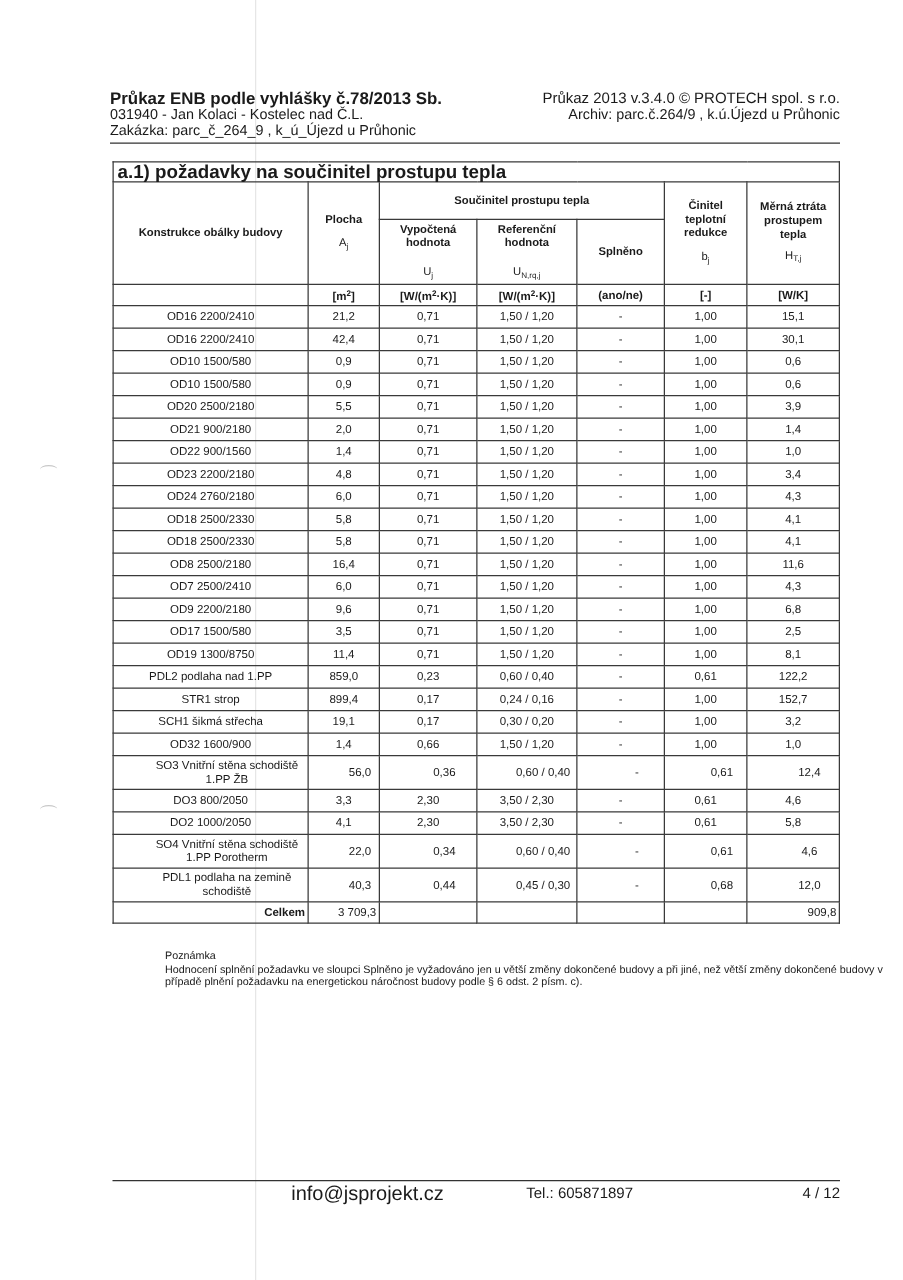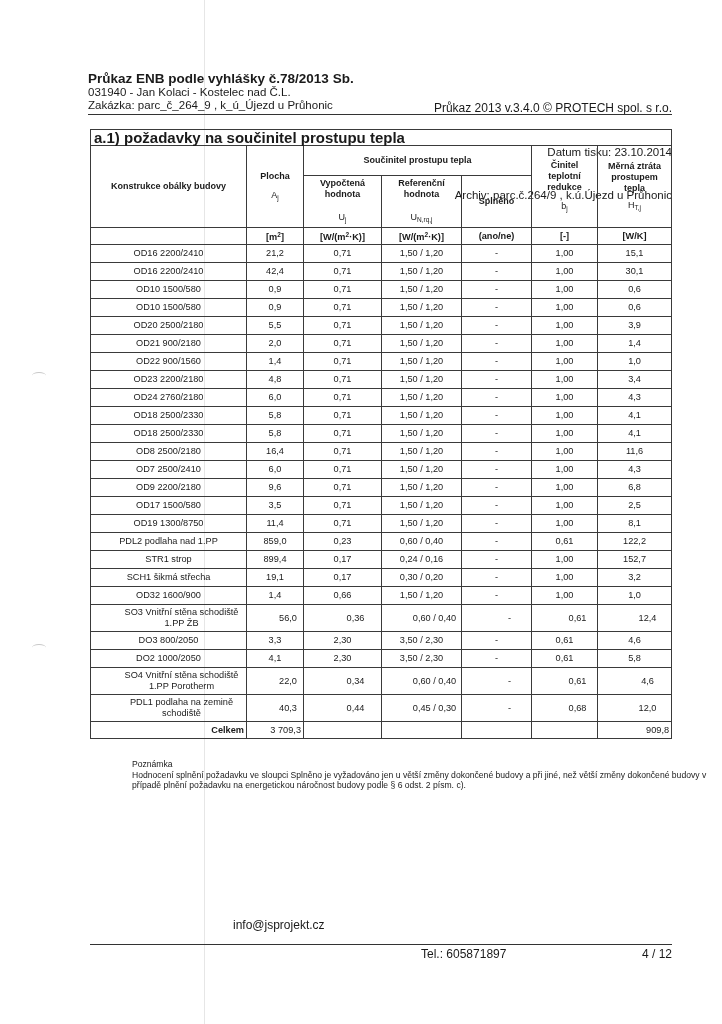--- a/index.html
+++ b/index.html
@@ -3,60 +3,59 @@
 <meta charset="utf-8">
 <style>
   html, body { margin: 0; padding: 0; background: #ffffff; }
   body { width: 722px; height: 1024px; position: relative; overflow: hidden; font-family: "Liberation Sans", sans-serif; color: #1a1a1a; }
   .page { position: absolute; left: 0; top: 0; width: 722px; height: 1024px; }
   .fold { position: absolute; left: 204px; top: 0; width: 1px; height: 1024px; background: #e6e6e6; }
   .hdr-left { position: absolute; left: 88px; top: 71px; width: 300px; }
   .hdr-right { position: absolute; right: 50px; top: 71px; width: 300px; text-align: right; }
   .hdr-title { font-weight: bold; font-size: 13.5px; line-height: 15px; }
   .hdr-line { font-size: 11.5px; line-height: 13px; }
-  .hdr-right .hdr-line { font-size: 11.5px; line-height: 13px; margin-top: 30px; }
+  .hdr-right .hdr-line { font-size: 11.5px; line-height: 13px; }
   .hdr-right .first { font-size: 12px; line-height: 15px; }
   .hdr-rule { position: absolute; left: 88px; top: 114px; width: 584px; height: 1px; background: #333; }
 
   table.req { position: absolute; left: 90px; top: 129px; border-collapse: collapse; width: 581px; table-layout: fixed; font-size: 9.2px; }
   table.req td { border: 1px solid #3a3a3a; text-align: center; vertical-align: middle; padding: 0 2px; line-height: 11px; }
   table.req td.sec { text-align: left; font-weight: bold; height: 15px; padding-left: 3px; font-size: 15px; }
   table.req .h { font-weight: bold; font-size: 9px; }
   table.req tr.d td { height: 17px; }
   table.req tr.d2 td { height: 26px; padding-left: 28px; }
   table.req tr.u td { height: 16px; font-weight: bold; }
   table.req tr.tot td { height: 16px; text-align: right; }
   .sub { font-size: 6.5px; vertical-align: -2px; }
   .sup { font-size: 6.5px; vertical-align: 3px; }
 
   .note { position: absolute; left: 89px; top: 759px; width: 600px; font-size: 8.6px; line-height: 10.5px; margin-left: 43px; }
 
   .ftr-rule { position: absolute; left: 90px; top: 944px; width: 582px; height: 1px; background: #333; }
-  .ftr-email { position: absolute; left: 233px; top: 918px; font-size: 12px; }
+  .ftr-email { position: absolute; left: 233px; top: 947px; font-size: 16px; }
   .ftr-tel { position: absolute; left: 421px; top: 947px; font-size: 12px; }
   .ftr-page { position: absolute; right: 50px; top: 947px; font-size: 12px; }
 
   .mark { position: absolute; width: 14px; height: 6px; border-top: 1px solid #c8c8c8; border-radius: 50% 50% 0 0; }
 </style>
 </head>
 <body>
 
 <div class="page">
   <div class="fold"></div>
   <div class="mark" style="left:32px;top:372px;"></div>
   <div class="mark" style="left:32px;top:644px;"></div>
 
   <div class="hdr-left">
     <div class="hdr-title">Průkaz ENB podle vyhlášky č.78/2013 Sb.</div>
     <div class="hdr-line">031940 - Jan Kolaci - Kostelec nad Č.L.</div>
     <div class="hdr-line">Zakázka: parc_č_264_9 , k_ú_Újezd u Průhonic</div>
   </div>
   <div class="hdr-right">
     <div class="hdr-line first">Průkaz 2013 v.3.4.0 © PROTECH spol. s r.o.</div>
-    <div class="hdr-line">Datum tisku: 23.10.2014</div>
     <div class="hdr-line">Archiv: parc.č.264/9 , k.ú.Újezd u Průhonic</div>
   </div>
   <div class="hdr-rule"></div>
 
   <table class="req">
     <colgroup>
       <col style="width:156px">
         <col style="width:57px">
         <col style="width:78px">
         <col style="width:80px">

